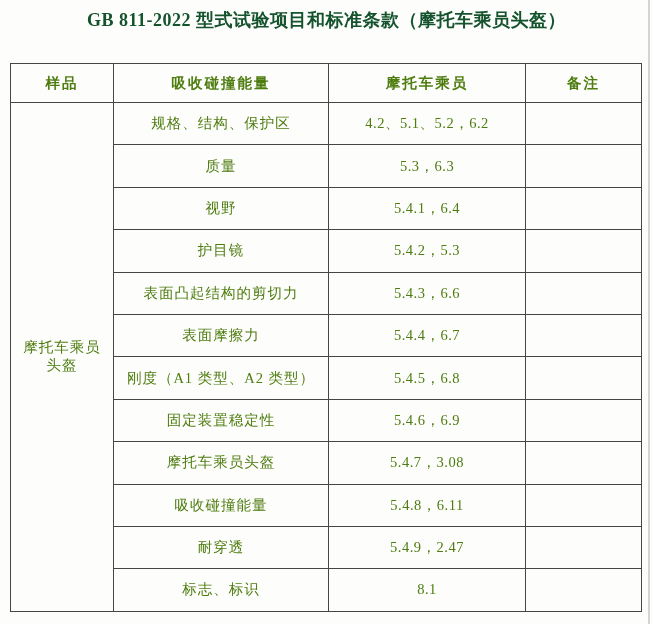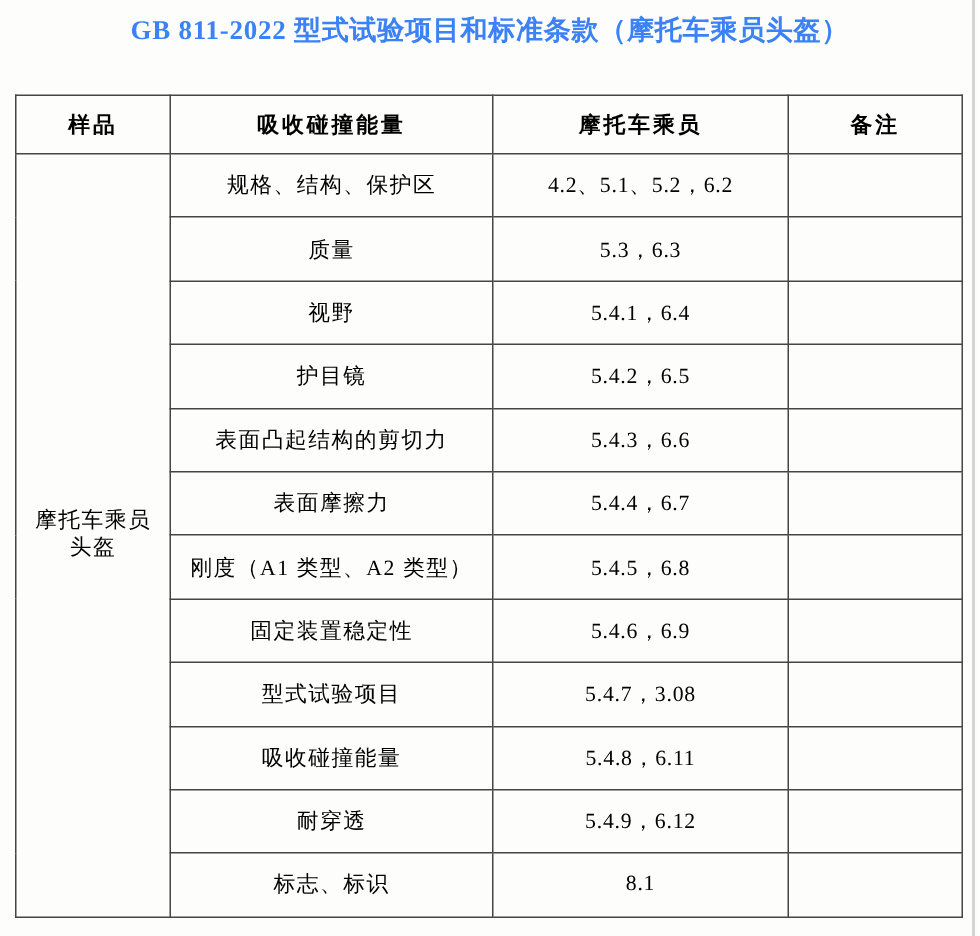--- a/index.html
+++ b/index.html
@@ -18,40 +18,40 @@
   }
   .doc-title {
     position: absolute;
     top: 8px;
     left: 0;
     width: 100%;
     text-align: center;
     font-size: 18px;
     font-weight: bold;
     letter-spacing: 0.5px;
-    color: #3b82f6;
+    color: #14532d;
     margin: 0;
   }
   table.test-table {
     position: absolute;
     top: 63px;
     left: 10px;
     width: 631px;
     border-collapse: collapse;
     table-layout: fixed;
     background: transparent;
   }
   table.test-table th,
   table.test-table td {
     border: 1.6px solid #454545;
     text-align: center;
     vertical-align: middle;
     font-size: 14.5px;
     padding: 0 2px;
-    color: #000000;
+    color: #4d7c0f;
   }
   table.test-table thead tr { height: 39px; }
   table.test-table tbody tr { height: 42.4px; }
   table.test-table th {
     font-weight: bold;
     font-size: 14.5px;
     letter-spacing: 2px;
   }
   td.sample-cell {
     font-size: 15px;
@@ -112,21 +112,21 @@
         <td class="clause-cell">5.3，6.3</td>
         <td class="remark-cell"></td>
       </tr>
       <tr>
         <td class="item-cell">视野</td>
         <td class="clause-cell">5.4.1，6.4</td>
         <td class="remark-cell"></td>
       </tr>
       <tr>
         <td class="item-cell">护目镜</td>
-        <td class="clause-cell">5.4.2，6.5</td>
+        <td class="clause-cell">5.4.2，5.3</td>
         <td class="remark-cell"></td>
       </tr>
       <tr>
         <td class="item-cell">表面凸起结构的剪切力</td>
         <td class="clause-cell">5.4.3，6.6</td>
         <td class="remark-cell"></td>
       </tr>
       <tr>
         <td class="item-cell">表面摩擦力</td>
         <td class="clause-cell">5.4.4，6.7</td>
@@ -136,32 +136,32 @@
         <td class="item-cell">刚度（A1 类型、A2 类型）</td>
         <td class="clause-cell">5.4.5，6.8</td>
         <td class="remark-cell"></td>
       </tr>
       <tr>
         <td class="item-cell">固定装置稳定性</td>
         <td class="clause-cell">5.4.6，6.9</td>
         <td class="remark-cell"></td>
       </tr>
       <tr>
-        <td class="item-cell">型式试验项目</td>
+        <td class="item-cell">摩托车乘员头盔</td>
         <td class="clause-cell">5.4.7，3.08</td>
         <td class="remark-cell"></td>
       </tr>
       <tr>
         <td class="item-cell">吸收碰撞能量</td>
         <td class="clause-cell">5.4.8，6.11</td>
         <td class="remark-cell"></td>
       </tr>
       <tr>
         <td class="item-cell">耐穿透</td>
-        <td class="clause-cell">5.4.9，6.12</td>
+        <td class="clause-cell">5.4.9，2.47</td>
         <td class="remark-cell"></td>
       </tr>
       <tr>
         <td class="item-cell">标志、标识</td>
         <td class="clause-cell">8.1</td>
         <td class="remark-cell"></td>
       </tr>
     </tbody>
   </table>
 

